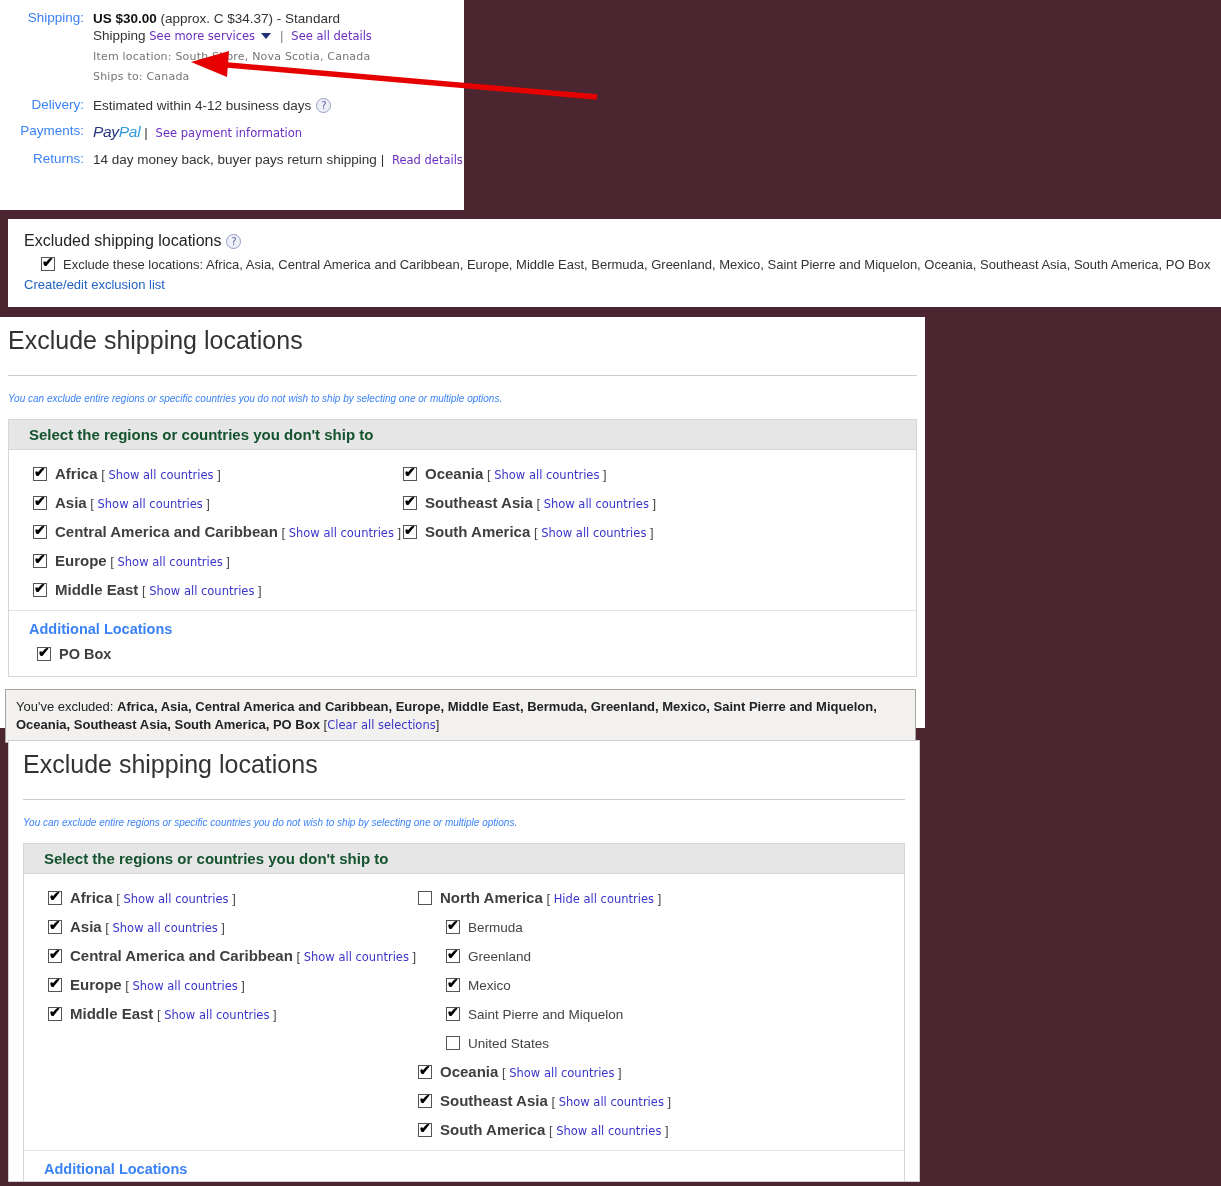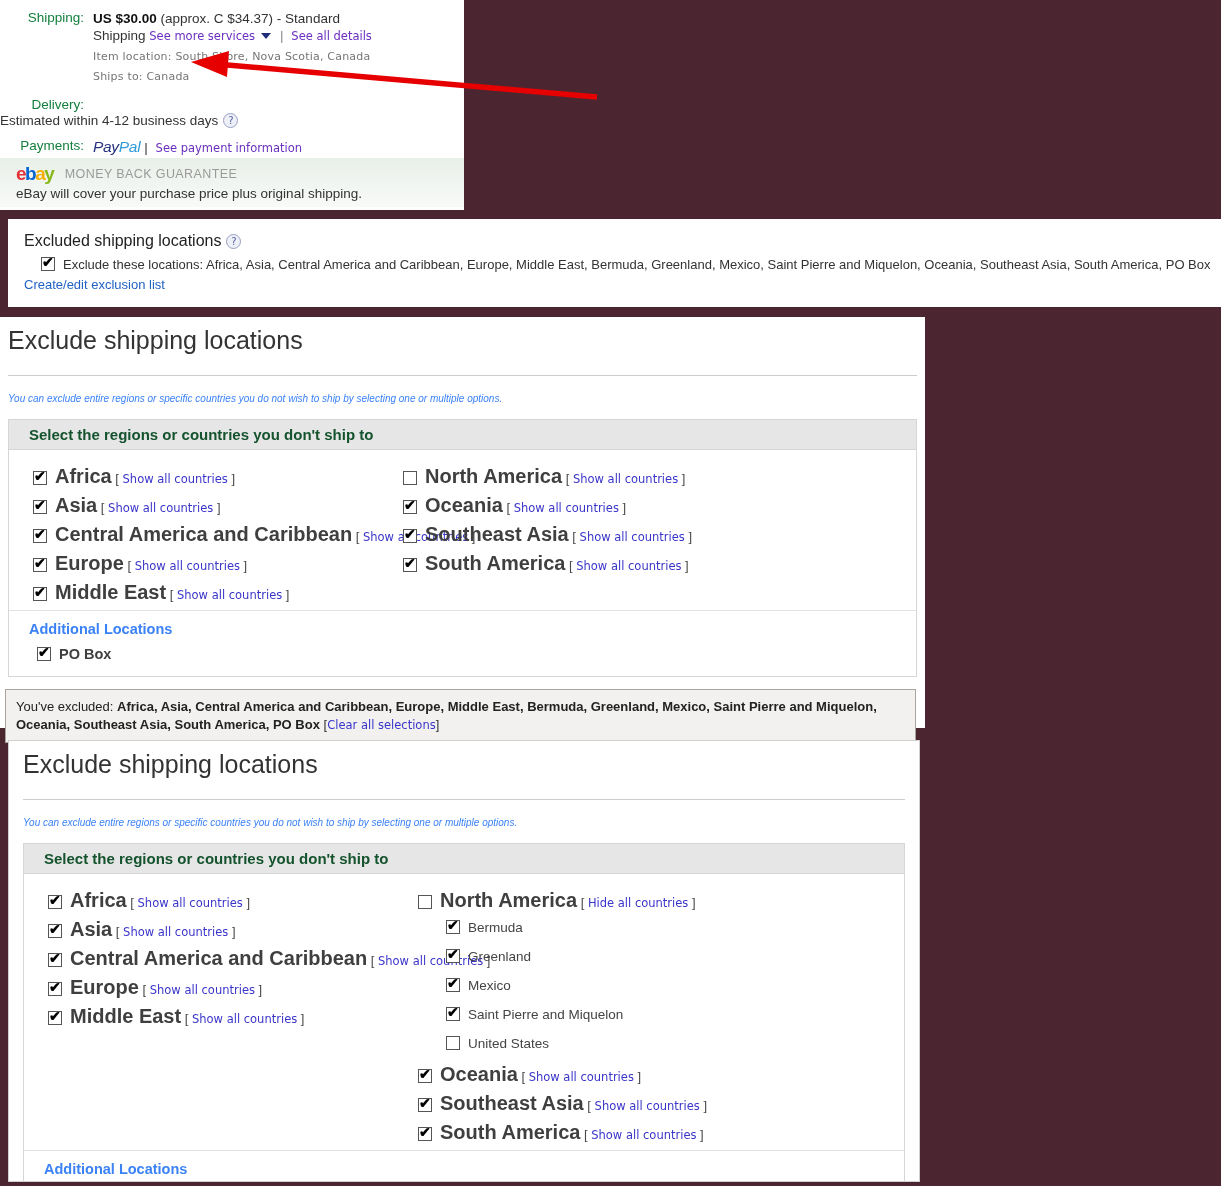--- a/index.html
+++ b/index.html
@@ -9,21 +9,21 @@
     background:#4B2630;
     font-family:"Liberation Sans",sans-serif;
     overflow:hidden;
   }
   a{text-decoration:none;cursor:pointer;}
 
   
   .ship-card{position:absolute;left:0;top:0;width:464px;height:210px;background:#fff;}
   .ship-rows{padding-top:10px;}
   .srow{display:flex;margin-bottom:9px;}
-  .slabel{flex:none;width:84px;text-align:right;padding-right:9px;color:#15803d;font-size:13.5px;}
+  .slabel{flex:none;width:84px;text-align:right;padding-right:9px;color:#3b82f6;font-size:13.5px;}
   .sval{font-size:13.5px;color:#333;line-height:17px;}
   .price-bold{font-weight:bold;color:#111;}
   .plink{color:#6B30C0;font-family:"DejaVu Sans",sans-serif;font-size:11.5px;}
   .caret{display:inline-block;width:0;height:0;border-left:5px solid transparent;border-right:5px solid transparent;border-top:6px solid #1F2D7A;margin:0 5px 1px 6px;vertical-align:middle;}
   .pipe{color:#888;margin:0 4px;}
   .pipe-dark{color:#333;margin:0 4px;}
   .gray-sm{font-family:"DejaVu Sans",sans-serif;font-size:11px;color:#767676;letter-spacing:.2px;margin-top:3px;}
   .qicon{display:inline-block;width:13px;height:13px;border-radius:50%;border:1px solid #98A0C4;background:#EEF0F8;color:#5A5FA0;font-size:10px;line-height:13px;text-align:center;vertical-align:1px;margin-left:5px;font-family:"DejaVu Sans",sans-serif;}
   .qicon::after{content:"?";}
   .paypal{font-style:italic;font-weight:normal;font-size:15.5px;letter-spacing:-.3px;}
@@ -54,21 +54,21 @@
   #panel2{left:8px;top:740px;width:912px;height:442px;border:1px solid #CFCFCF;padding:0 14px;overflow:hidden;}
   .big-h{font-size:25px;font-weight:normal;color:#333;margin:0;padding:9px 0 21px 0;line-height:28px;border-bottom:1px solid #CCC;}
   .desc{font-size:10px;color:#3b82f6;margin:14px 0 12px 0;line-height:17px;font-style:italic;}
   .sec-box{border:1px solid #D6D6D6;}
   .sec-head{background:#E6E6E6;border-bottom:1px solid #D6D6D6;font-weight:bold;font-size:15px;color:#14532d;padding:7px 0 7px 20px;line-height:15px;}
   .cols{display:flex;padding:15px 0 0 24px;}
   .col-left{width:370px;flex:none;}
   .col-right{flex:1;}
   .region-row{height:17px;margin-bottom:12px;white-space:nowrap;}
   .region-row.sub{margin-left:28px;}
-  .region-label{font-weight:bold;font-size:20px;color:#3F3F3F;}
+  .region-label{font-weight:bold;font-size:15px;color:#3F3F3F;}
   .country-label{font-size:13.5px;color:#444;}
   .bracket{color:#4A4A4A;font-size:13px;}
   .sm-link{color:#3A35C9;font-family:"DejaVu Sans",sans-serif;font-size:11.5px;}
   .add-sec{border-top:1px solid #E3E3E3;padding:10px 0 14px 20px;}
   .add-h{font-weight:bold;font-size:14.5px;color:#3b82f6;margin-bottom:9px;}
   .pobox-row{margin-left:8px;font-weight:bold;font-size:14.5px;color:#3F3F3F;}
   .summary{margin:12px 1px 0 -3px;border:1px solid #A8A49E;background:#F2F1EF;padding:8px 10px;font-size:13px;color:#222;line-height:18px;}
   .summary .locs{font-weight:bold;}
   .clear-bracket{color:#333;}
 </style>
@@ -83,45 +83,38 @@
         <div><span class="price-bold">US $30.00</span><span> (approx. C $34.37) - Standard</span></div>
         <div>
           <span>Shipping</span>
           <a class="plink">See more services</a><span class="caret"></span><span class="pipe">|</span>
           <a class="plink">See all details</a>
         </div>
         <div class="gray-sm">Item location: South Shore, Nova Scotia, Canada</div>
         <div class="gray-sm">Ships to: Canada</div>
       </div>
     </div>
-    <div class="srow" style="margin-top:12px;flex-direction:column;">
+    <div class="srow" style="margin-top:12px;">
       <div class="slabel">Delivery:</div>
       <div class="sval"><span>Estimated within 4-12 business days</span><span class="qicon"></span></div>
     </div>
     <div class="srow">
       <div class="slabel">Payments:</div>
       <div class="sval">
         <span class="paypal"><span class="pp-pay">Pay</span><span class="pp-pal">Pal</span></span><span class="pipe-dark">|</span>
         <a class="plink">See payment information</a>
       </div>
     </div>
     <div class="srow">
       <div class="slabel">Returns:</div>
       <div class="sval">
         <span>14 day money back, buyer pays return shipping</span><span class="pipe-dark">|</span>
         <a class="plink">Read details</a>
       </div>
     </div>
-  </div>
-  <div class="guarantee">
-    <div>
-      <span class="ebay-logo"><span class="el-e">e</span><span class="el-b">b</span><span class="el-a">a</span><span class="el-y">y</span></span>
-      <span class="mbg-title">MONEY BACK GUARANTEE</span>
-    </div>
-    <div class="mbg-sub">eBay will cover your purchase price plus original shipping.</div>
   </div>
 </div>
 
 <svg class="arrow-svg" width="620" height="110">
   <line x1="597" y1="97" x2="216" y2="64" stroke="#E60000" stroke-width="5.5"></line>
   <polygon points="191,62 229,51 227,77" fill="#E60000"></polygon>
 </svg>
 
 <div class="strip">
   <div class="strip-h"><span>Excluded shipping locations</span><span class="qicon"></span></div>
@@ -138,21 +131,20 @@
     <div class="sec-head">Select the regions or countries you don't ship to</div>
     <div class="cols">
       <div class="col-left" id="p1-left">
           <div class="region-row"><span class="cb checked"></span><span class="region-label">Africa</span><span class="bracket"> [ </span><a class="sm-link">Show all countries</a><span class="bracket"> ]</span></div>
           <div class="region-row"><span class="cb checked"></span><span class="region-label">Asia</span><span class="bracket"> [ </span><a class="sm-link">Show all countries</a><span class="bracket"> ]</span></div>
           <div class="region-row"><span class="cb checked"></span><span class="region-label">Central America and Caribbean</span><span class="bracket"> [ </span><a class="sm-link">Show all countries</a><span class="bracket"> ]</span></div>
           <div class="region-row"><span class="cb checked"></span><span class="region-label">Europe</span><span class="bracket"> [ </span><a class="sm-link">Show all countries</a><span class="bracket"> ]</span></div>
           <div class="region-row"><span class="cb checked"></span><span class="region-label">Middle East</span><span class="bracket"> [ </span><a class="sm-link">Show all countries</a><span class="bracket"> ]</span></div>
         </div>
       <div class="col-right" id="p1-right">
-          <div class="region-row"><span class="cb"></span><span class="region-label">North America</span><span class="bracket"> [ </span><a class="sm-link">Show all countries</a><span class="bracket"> ]</span></div>
           <div class="region-row"><span class="cb checked"></span><span class="region-label">Oceania</span><span class="bracket"> [ </span><a class="sm-link">Show all countries</a><span class="bracket"> ]</span></div>
           <div class="region-row"><span class="cb checked"></span><span class="region-label">Southeast Asia</span><span class="bracket"> [ </span><a class="sm-link">Show all countries</a><span class="bracket"> ]</span></div>
           <div class="region-row"><span class="cb checked"></span><span class="region-label">South America</span><span class="bracket"> [ </span><a class="sm-link">Show all countries</a><span class="bracket"> ]</span></div>
         </div>
     </div>
     <div class="add-sec">
       <div class="add-h">Additional Locations</div>
       <div class="pobox-row">
         <span class="cb checked"></span><span>PO Box</span>
       </div>

